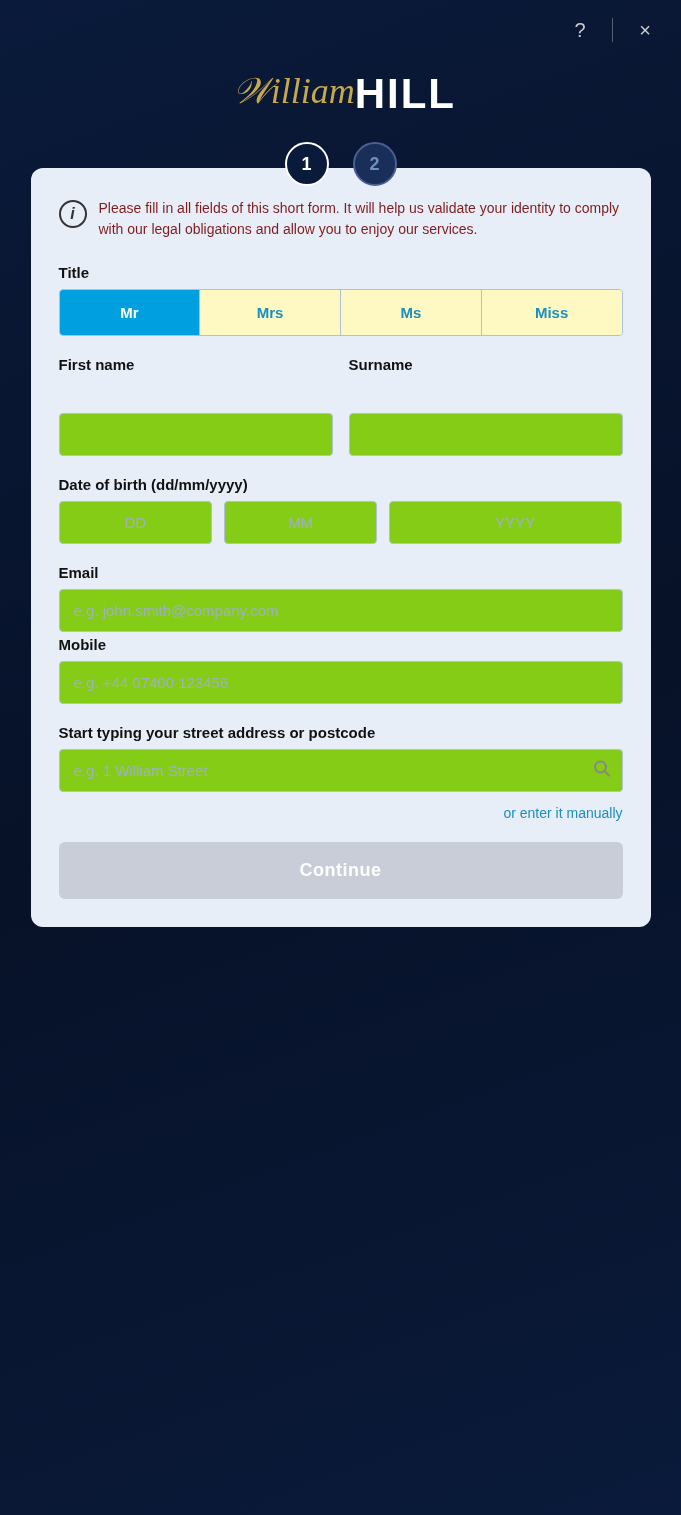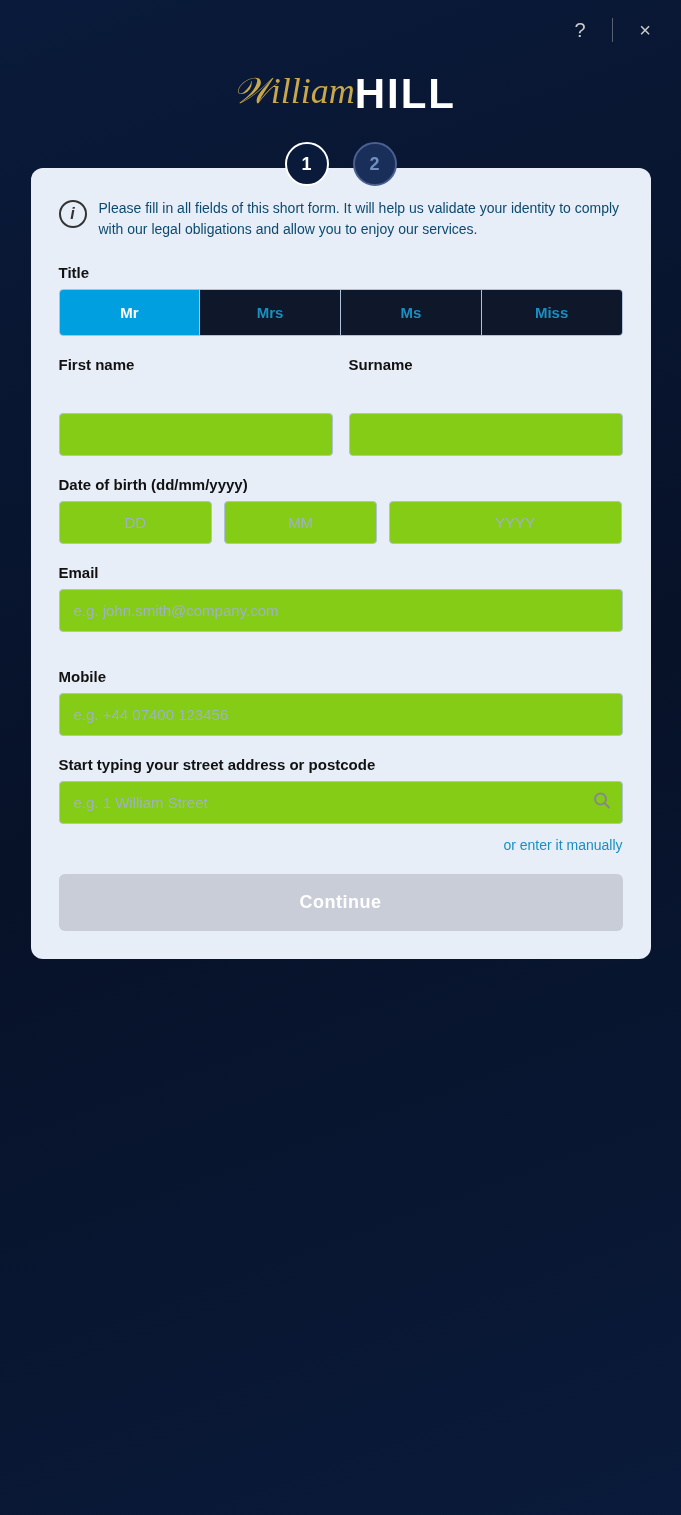--- a/index.html
+++ b/index.html
@@ -131,21 +131,21 @@
       font-style: italic;
       font-size: 16px;
       font-weight: bold;
       color: #333;
       flex-shrink: 0;
       margin-top: 2px;
     }
 
     .info-text {
       font-size: 14px;
-      color: #0c4a6e;
+      color: #7f1d1d;
       line-height: 1.5;
     }
 
     
     .field-label {
       font-size: 15px;
       font-weight: bold;
       color: #111;
       margin-bottom: 8px;
       display: block;
@@ -160,21 +160,21 @@
       display: flex;
       border-radius: 4px;
       overflow: hidden;
       border: 1px solid #b0c0d8;
     }
 
     .title-btn {
       flex: 1;
       padding: 14px 0;
       border: none;
-      background: #0f172a;
+      background: #fef9c3;
       color: #1a8fc0;
       font-size: 15px;
       font-weight: bold;
       cursor: pointer;
       border-right: 1px solid #b0c0d8;
     }
 
     .title-btn:last-child {
       border-right: none;
     }
@@ -227,21 +227,21 @@
     .dob-row .text-input {
       text-align: center;
     }
 
     .dob-dd { flex: 1; }
     .dob-mm { flex: 1; }
     .dob-yyyy { flex: 1.5; padding-left: 32px; }
 
     
     .email-group {
-      margin-bottom: 36px;
+      margin-bottom: 4px;
     }
 
     
     .mobile-group {
       margin-bottom: 20px;
     }
 
     
     .address-group {
       margin-bottom: 12px;

